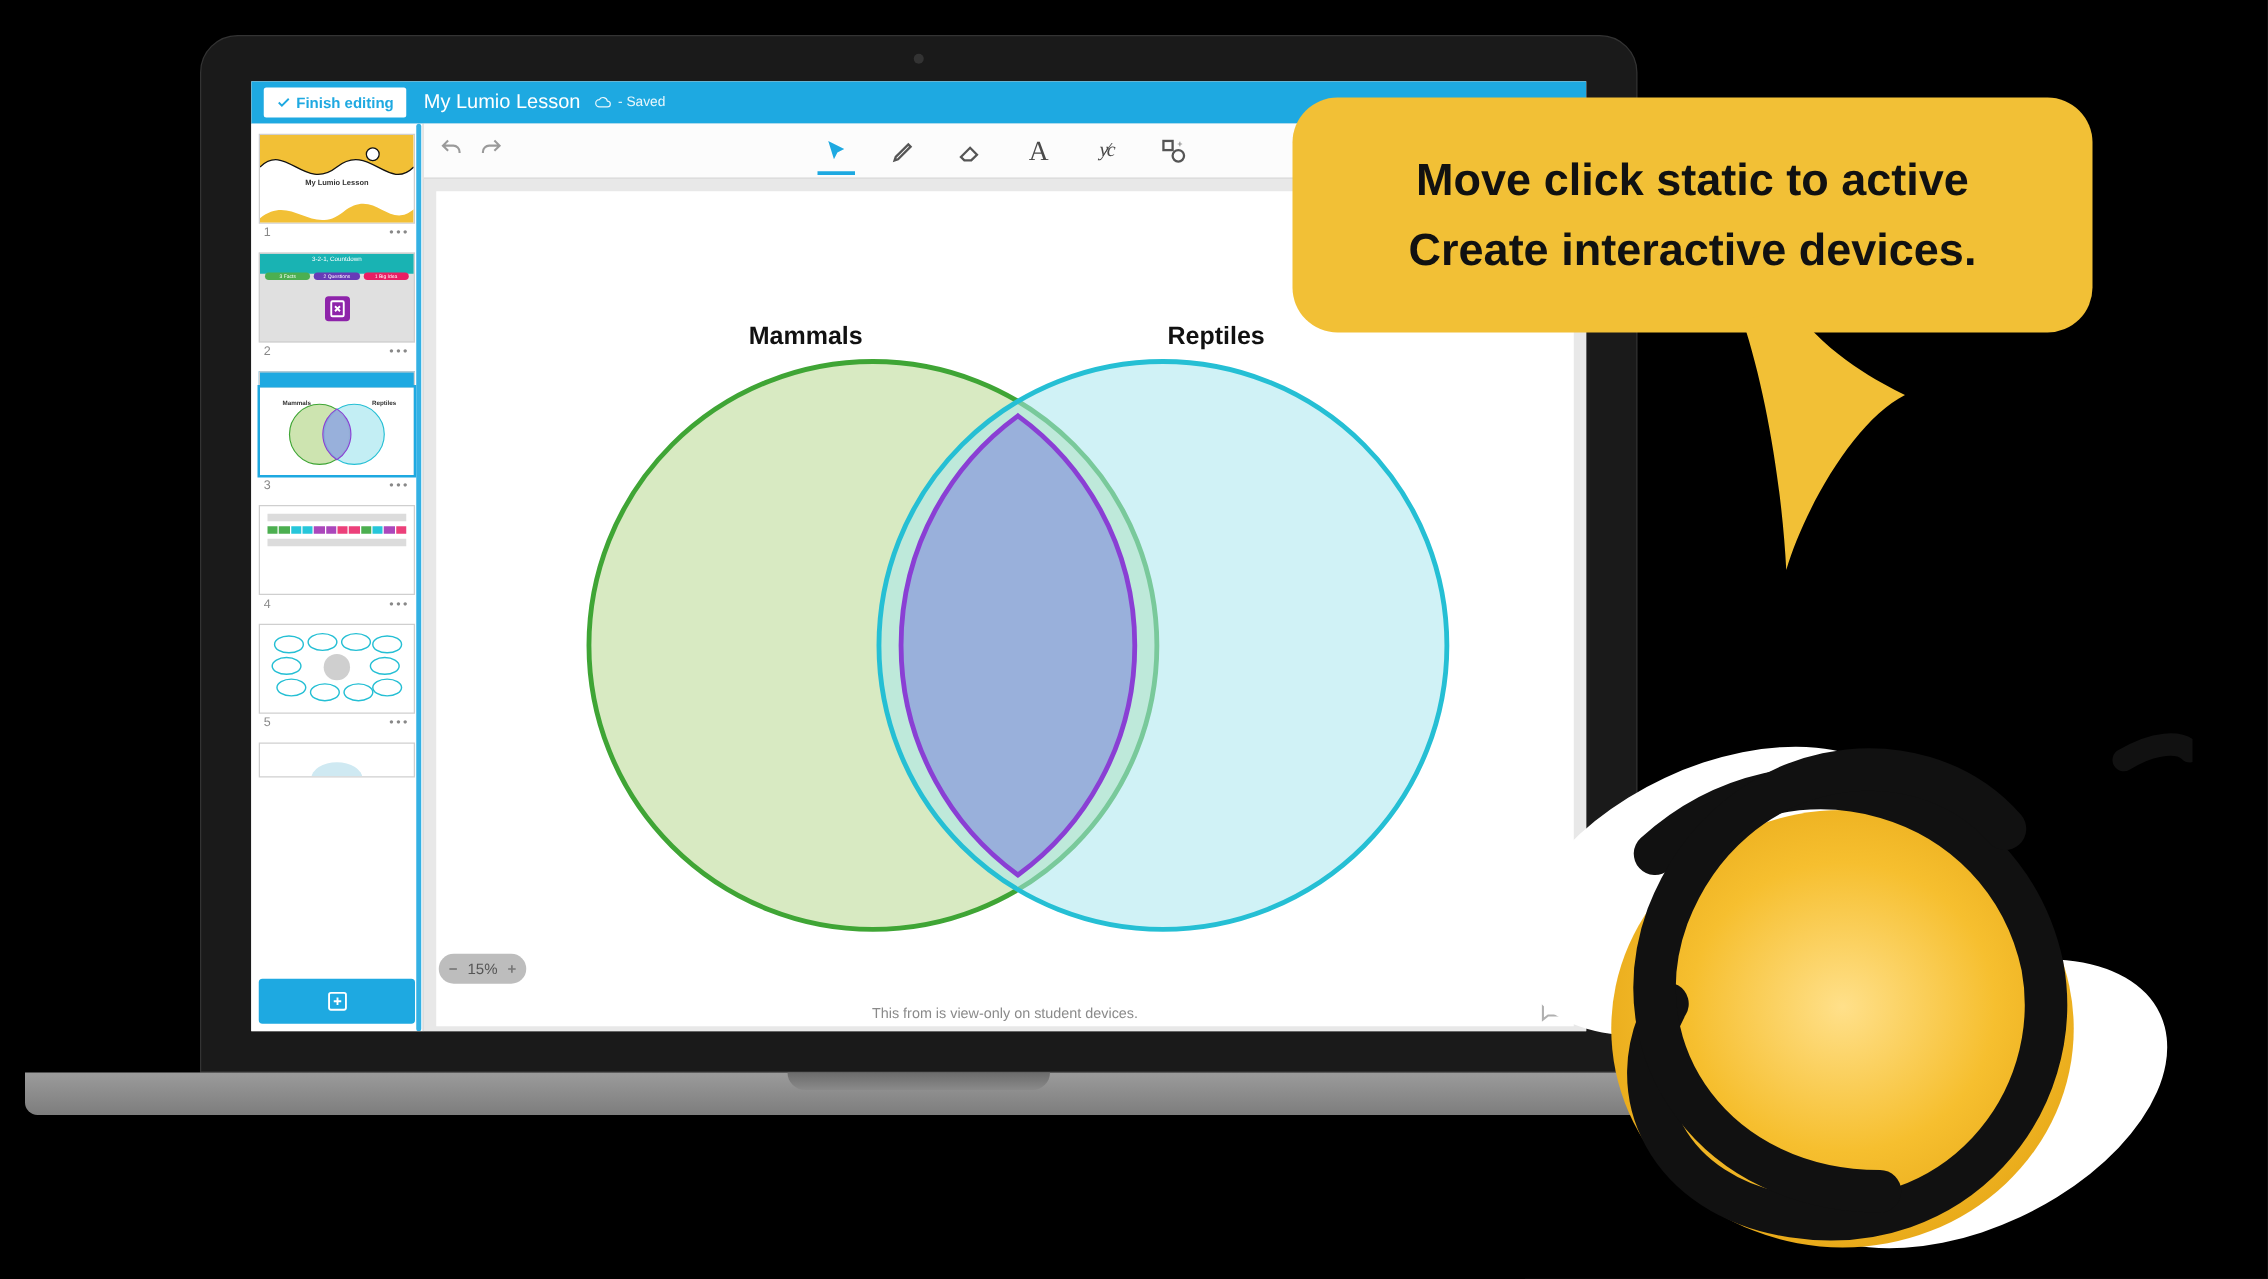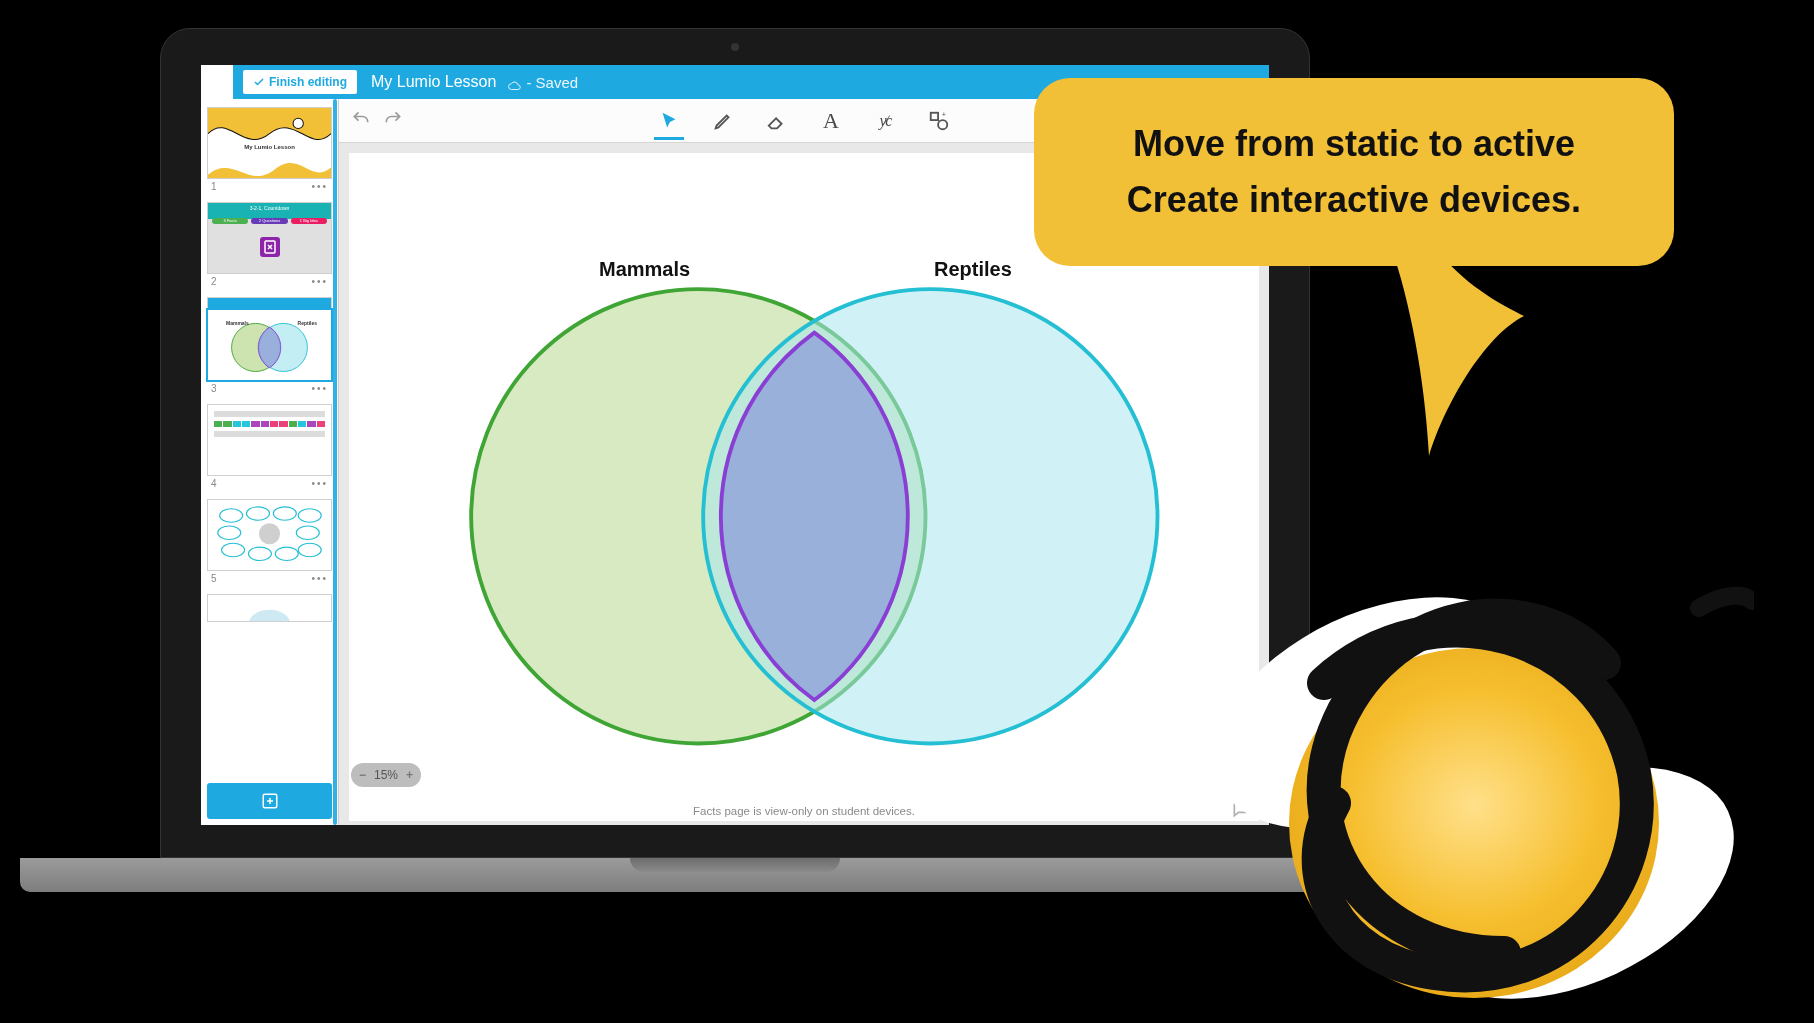--- a/index.html
+++ b/index.html
@@ -57,37 +57,36 @@
 
   
   .topbar {
     height: 34px;
     background: #1ea9e1;
     display: flex;
     align-items: center;
     color: #fff;
     font-size: 14px;
     padding: 0 10px;
-    margin-left: 32px;
   }
   .finish-btn {
     background: #fff;
     color: #1ea9e1;
     border: none;
     height: 24px;
     padding: 0 10px;
     font-size: 12px;
     border-radius: 2px;
     display: inline-flex;
     align-items: center;
     gap: 4px;
     font-weight: 600;
   }
   .title { margin-left: 14px; font-size: 16px; }
-  .saved { margin-left: 12px; font-size: 15px; opacity: .9; display:flex; align-items:flex-end; gap:4px;}
+  .saved { margin-left: 12px; font-size: 11px; opacity: .9; display:flex; align-items:center; gap:4px;}
   .cloud-icon{width:14px;height:10px;}
 
   
   .app {
     display: flex;
     height: calc(100% - 34px);
     background:#e8e8e8;
   }
   .rail {
     width: 138px;
@@ -473,34 +472,34 @@
               <span class="venn-label vl-right">Reptiles</span>
             </div>
           </div>
 
           <div class="zoom">
             <span class="btn">−</span>
             <span>15%</span>
             <span class="btn">+</span>
           </div>
 
-          <div class="footer-note">Facts page is view-only on student devices.</div>
+          <div class="footer-note">This from is view-only on student devices.</div>
 
           <svg class="chat-icon" viewBox="0 0 24 24">
             <path d="M4 4h16v12H9l-5 4V4z" fill="none" stroke="currentColor" stroke-width="2"></path>
           </svg>
         </div>
       </div>
     </div>
   </div>
   <div class="base"></div>
 </div>
 
 <div class="bubble">
-  <div>Move from static to active</div>
+  <div>Move click static to active</div>
   <div>Create interactive devices.</div>
   <svg class="tail" viewBox="0 0 180 210">
     <path d="M60 0 C90 40 130 60 150 70 C110 90 70 160 55 210 C52 150 40 70 20 10 Z" fill="#f2c036"></path>
   </svg>
 </div>
 
 <svg class="bee" viewBox="0 0 620 520">
 
   <ellipse cx="240" cy="190" rx="170" ry="100" fill="#fff" transform="rotate(-25 240 190)"></ellipse>
   <ellipse cx="440" cy="360" rx="170" ry="100" fill="#fff" transform="rotate(-25 440 360)"></ellipse>

